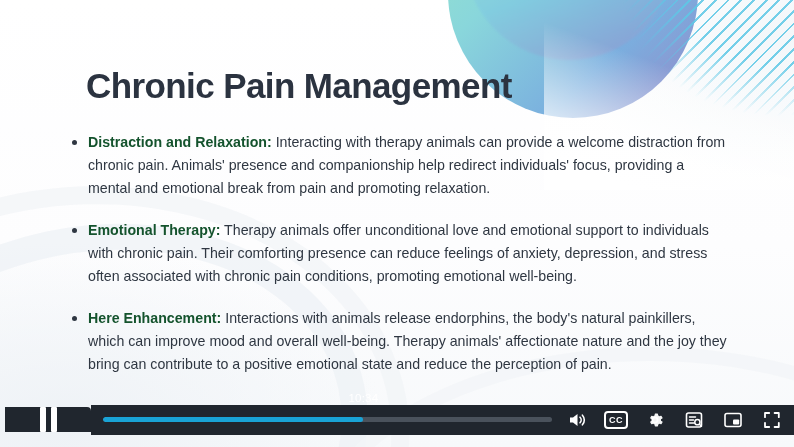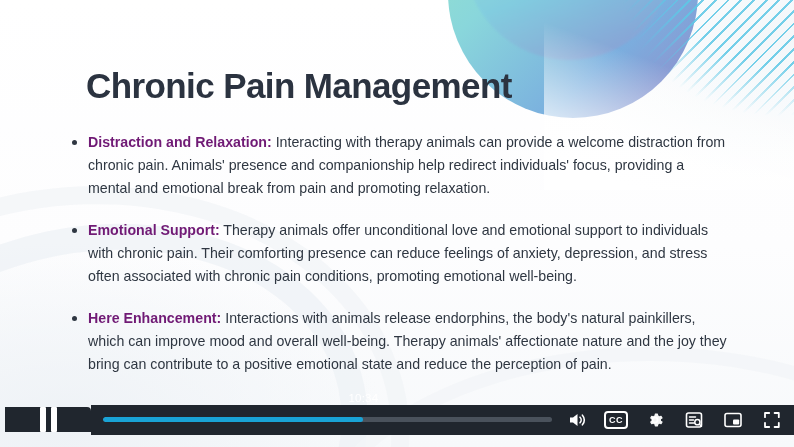--- a/index.html
+++ b/index.html
@@ -125,21 +125,21 @@
     color: #2f3742;
   }
   ul.points > li:last-child { margin-bottom: 0; }
   ul.points > li .bullet {
     position: absolute;
     left: 4px; top: 9px;
     width: 5px; height: 5px;
     border-radius: 50%;
     background: #2f3742;
   }
-  .lead { font-weight: 700; color: #701a75; }
+  .lead { font-weight: 700; color: #14532d; }
 
   
   .player {
     position: absolute;
     left: 5px; bottom: 0;
     width: 794px; height: 55px;
     z-index: 20;
     display: flex;
     align-items: center;
   }
@@ -245,21 +245,21 @@
   <div class="content">
     <h1 class="title">Chronic Pain Management</h1>
 
     <ul class="points">
       <li>
         <span class="bullet"></span>
         <span class="lead">Distraction and Relaxation:</span><span> Interacting with therapy animals can provide a welcome distraction from chronic pain. Animals' presence and companionship help redirect individuals' focus, providing a mental and emotional break from pain and promoting relaxation.</span>
       </li>
       <li>
         <span class="bullet"></span>
-        <span class="lead">Emotional Support:</span><span> Therapy animals offer unconditional love and emotional support to individuals with chronic pain. Their comforting presence can reduce feelings of anxiety, depression, and stress often associated with chronic pain conditions, promoting emotional well-being.</span>
+        <span class="lead">Emotional Therapy:</span><span> Therapy animals offer unconditional love and emotional support to individuals with chronic pain. Their comforting presence can reduce feelings of anxiety, depression, and stress often associated with chronic pain conditions, promoting emotional well-being.</span>
       </li>
       <li>
         <span class="bullet"></span>
         <span class="lead">Here Enhancement:</span><span> Interactions with animals release endorphins, the body's natural painkillers, which can improve mood and overall well-being. Therapy animals' affectionate nature and the joy they bring can contribute to a positive emotional state and reduce the perception of pain.</span>
       </li>
     </ul>
   </div>
 
   <div class="player">
 

